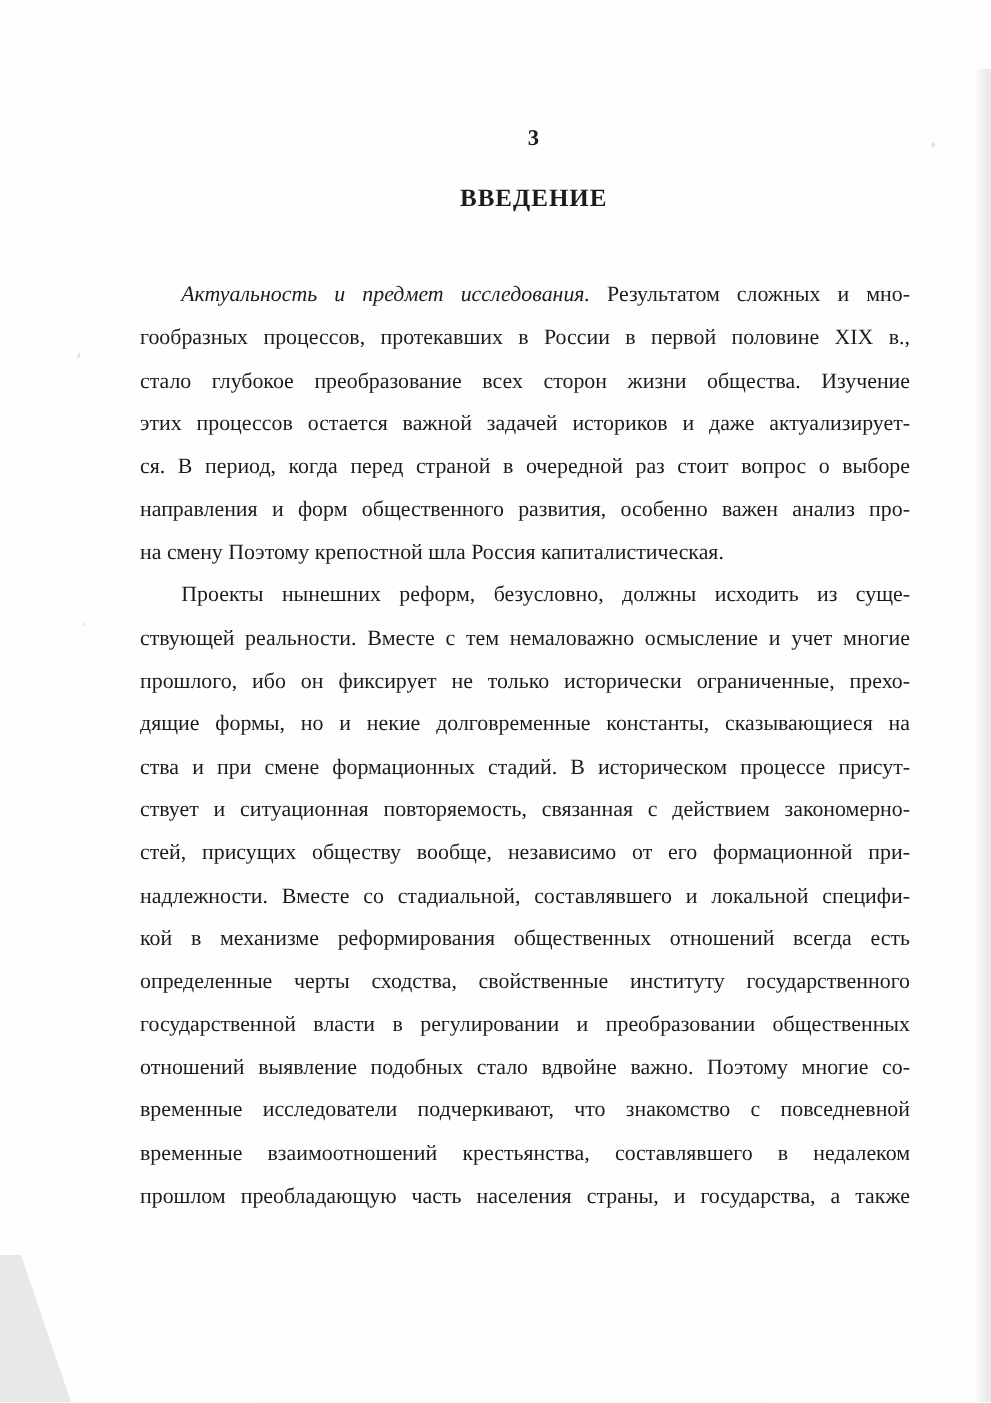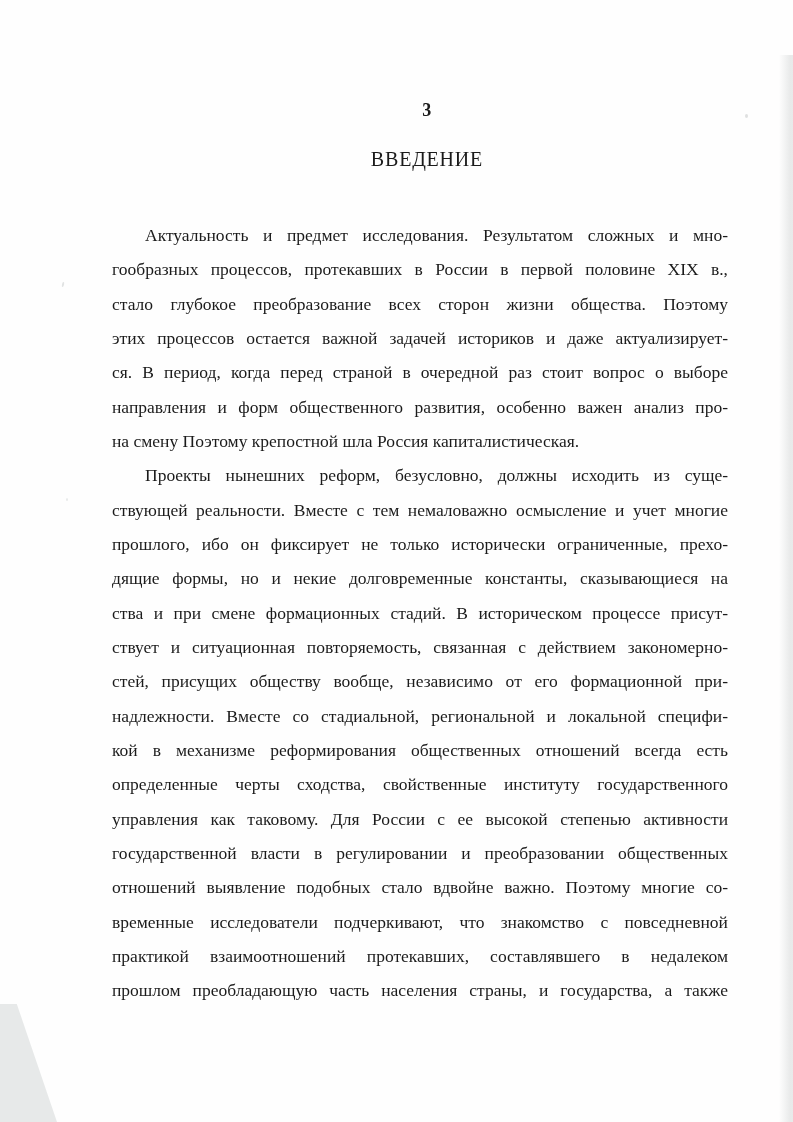--- a/index.html
+++ b/index.html
@@ -59,21 +59,21 @@
     font-weight: bold;
     line-height: 1;
     letter-spacing: 0.5px;
   }
   .doc-heading {
     position: absolute;
     top: 149px;
     left: 7px;
     width: 100%;
     font-size: 20px;
-    font-weight: normal;
+    font-weight: bold;
     line-height: 1;
     letter-spacing: 0.8px;
   }
 
   .text-block {
     position: absolute;
     left: 112px;
     top: 218px;
     width: 616px;
     font-size: 17.5px;
@@ -81,57 +81,56 @@
   .text-line {
     line-height: 34.33px;
     height: 34.33px;
     text-align: justify;
     text-align-last: justify;
     white-space: normal;
     overflow: visible;
   }
   .text-line.first-line { padding-left: 33px; }
   .text-line.short-last { text-align-last: left; }
-  .text-line .it { }
+  .text-line .it { font-style: italic; }
 </style>
 </head>
 <body>
 
 <div class="scan-page">
 
   <div class="edge-shadow-right"></div>
   <div class="edge-shadow-bottomleft"></div>
   <div class="speckle s1"></div>
   <div class="speckle s2"></div>
   <div class="speckle s3"></div>
 
   <div class="header-block">
     <div class="page-number">3</div>
     <div class="doc-heading">ВВЕДЕНИЕ</div>
   </div>
 
   <div class="text-block">
       <div class="text-line first-line"><span class="it">Актуальность и предмет исследования.</span><span> Результатом сложных и мно-</span></div>
       <div class="text-line">гообразных процессов, протекавших в России в первой половине XIX в.,</div>
-      <div class="text-line">стало глубокое преобразование всех сторон жизни общества. Поэтому</div>
+      <div class="text-line">стало глубокое преобразование всех сторон жизни общества. Изучение</div>
       <div class="text-line">этих процессов остается важной задачей историков и даже актуализирует-</div>
       <div class="text-line">ся. В период, когда перед страной в очередной раз стоит вопрос о выборе</div>
       <div class="text-line">направления и форм общественного развития, особенно важен анализ про-</div>
       <div class="text-line short-last">на смену Поэтому крепостной шла Россия капиталистическая.</div>
       <div class="text-line first-line">Проекты нынешних реформ, безусловно, должны исходить из суще-</div>
       <div class="text-line">ствующей реальности. Вместе с тем немаловажно осмысление и учет многие</div>
       <div class="text-line">прошлого, ибо он фиксирует не только исторически ограниченные, прехо-</div>
       <div class="text-line">дящие формы, но и некие долговременные константы, сказывающиеся на</div>
       <div class="text-line">ства и при смене формационных стадий. В историческом процессе присут-</div>
       <div class="text-line">ствует и ситуационная повторяемость, связанная с действием закономерно-</div>
       <div class="text-line">стей, присущих обществу вообще, независимо от его формационной при-</div>
-      <div class="text-line">надлежности. Вместе со стадиальной, региональной и локальной специфи-</div>
+      <div class="text-line">надлежности. Вместе со стадиальной, составлявшего и локальной специфи-</div>
       <div class="text-line">кой в механизме реформирования общественных отношений всегда есть</div>
       <div class="text-line">определенные черты сходства, свойственные институту государственного</div>
-      <div class="text-line">управления как таковому. Для России с ее высокой степенью активности</div>
       <div class="text-line">государственной власти в регулировании и преобразовании общественных</div>
       <div class="text-line">отношений выявление подобных стало вдвойне важно. Поэтому многие со-</div>
       <div class="text-line">временные исследователи подчеркивают, что знакомство с повседневной</div>
-      <div class="text-line">практикой взаимоотношений протекавших, составлявшего в недалеком</div>
+      <div class="text-line">временные взаимоотношений крестьянства, составлявшего в недалеком</div>
       <div class="text-line">прошлом преобладающую часть населения страны, и государства, а также</div>
     </div>
 
 </div>
 
 </body></html>

